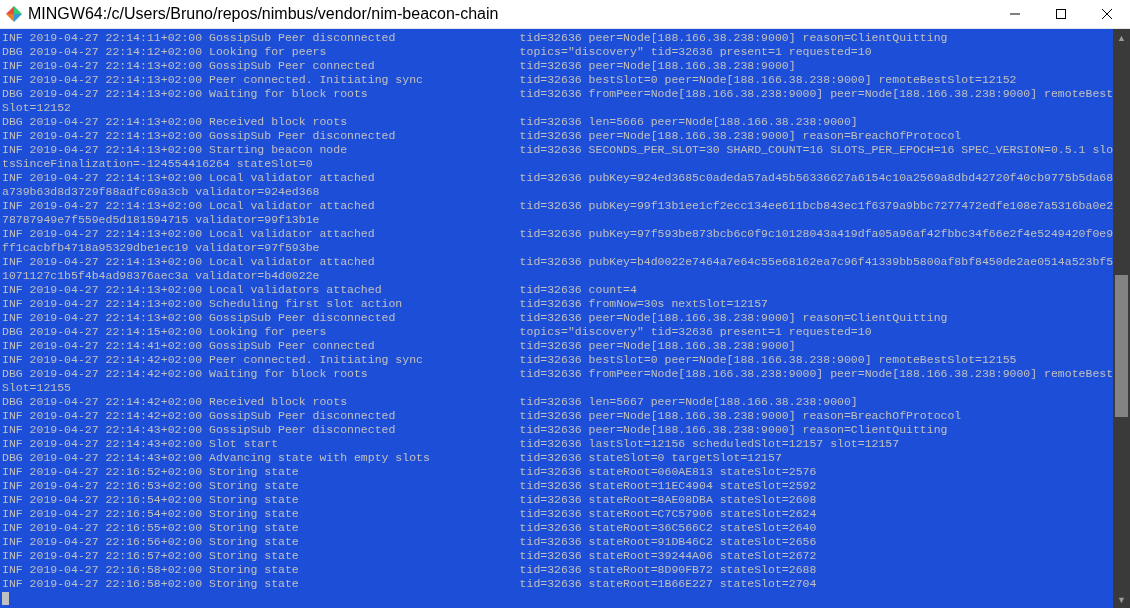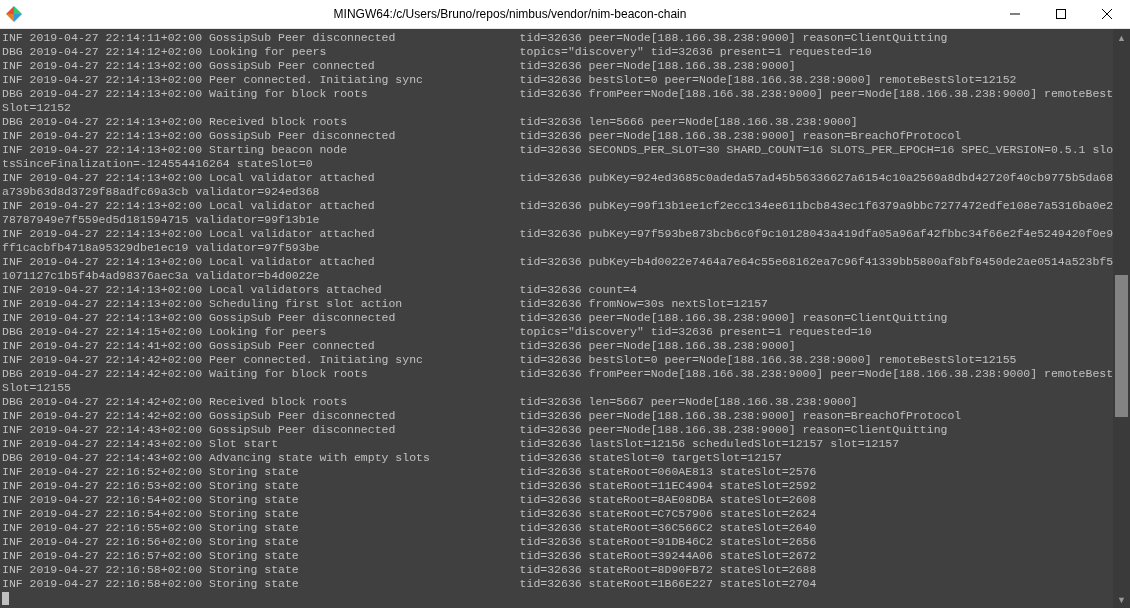--- a/index.html
+++ b/index.html
@@ -21,42 +21,41 @@
     border-bottom: 1px solid #e5e5e5;
     background: #fff;
     padding-left: 6px;
   }
   .titlebar .app-icon {
     width: 16px; height: 16px;
     margin-right: 6px;
     display:inline-block;
   }
   .titlebar .title {
-    font-size: 12px;
+    font-size: 16px;
     color: #000;
     flex: 1;
-    text-align: center;
   }
   .win-controls { display:flex; height:100%; }
   .win-btn {
     width: 46px;
     display:flex; align-items:center; justify-content:center;
     font-family: "Segoe UI Symbol", sans-serif;
     font-size: 10px;
     color:#000;
   }
   .win-btn svg { display:block; }
   
   .terminal-wrap {
     position: relative;
     height: calc(100% - 29px);
     display:flex;
   }
   .terminal {
-    background: #404040;
+    background: #1d4ed8;
     color: #c0c0c0;
     font-family: "Consolas","Courier New",monospace;
     font-size: 11.5px;
     line-height: 14px;
     letter-spacing: 0px;
     white-space: pre;
     overflow: hidden;
     padding: 2px 0 12px 2px;
     flex: 1;
   }

